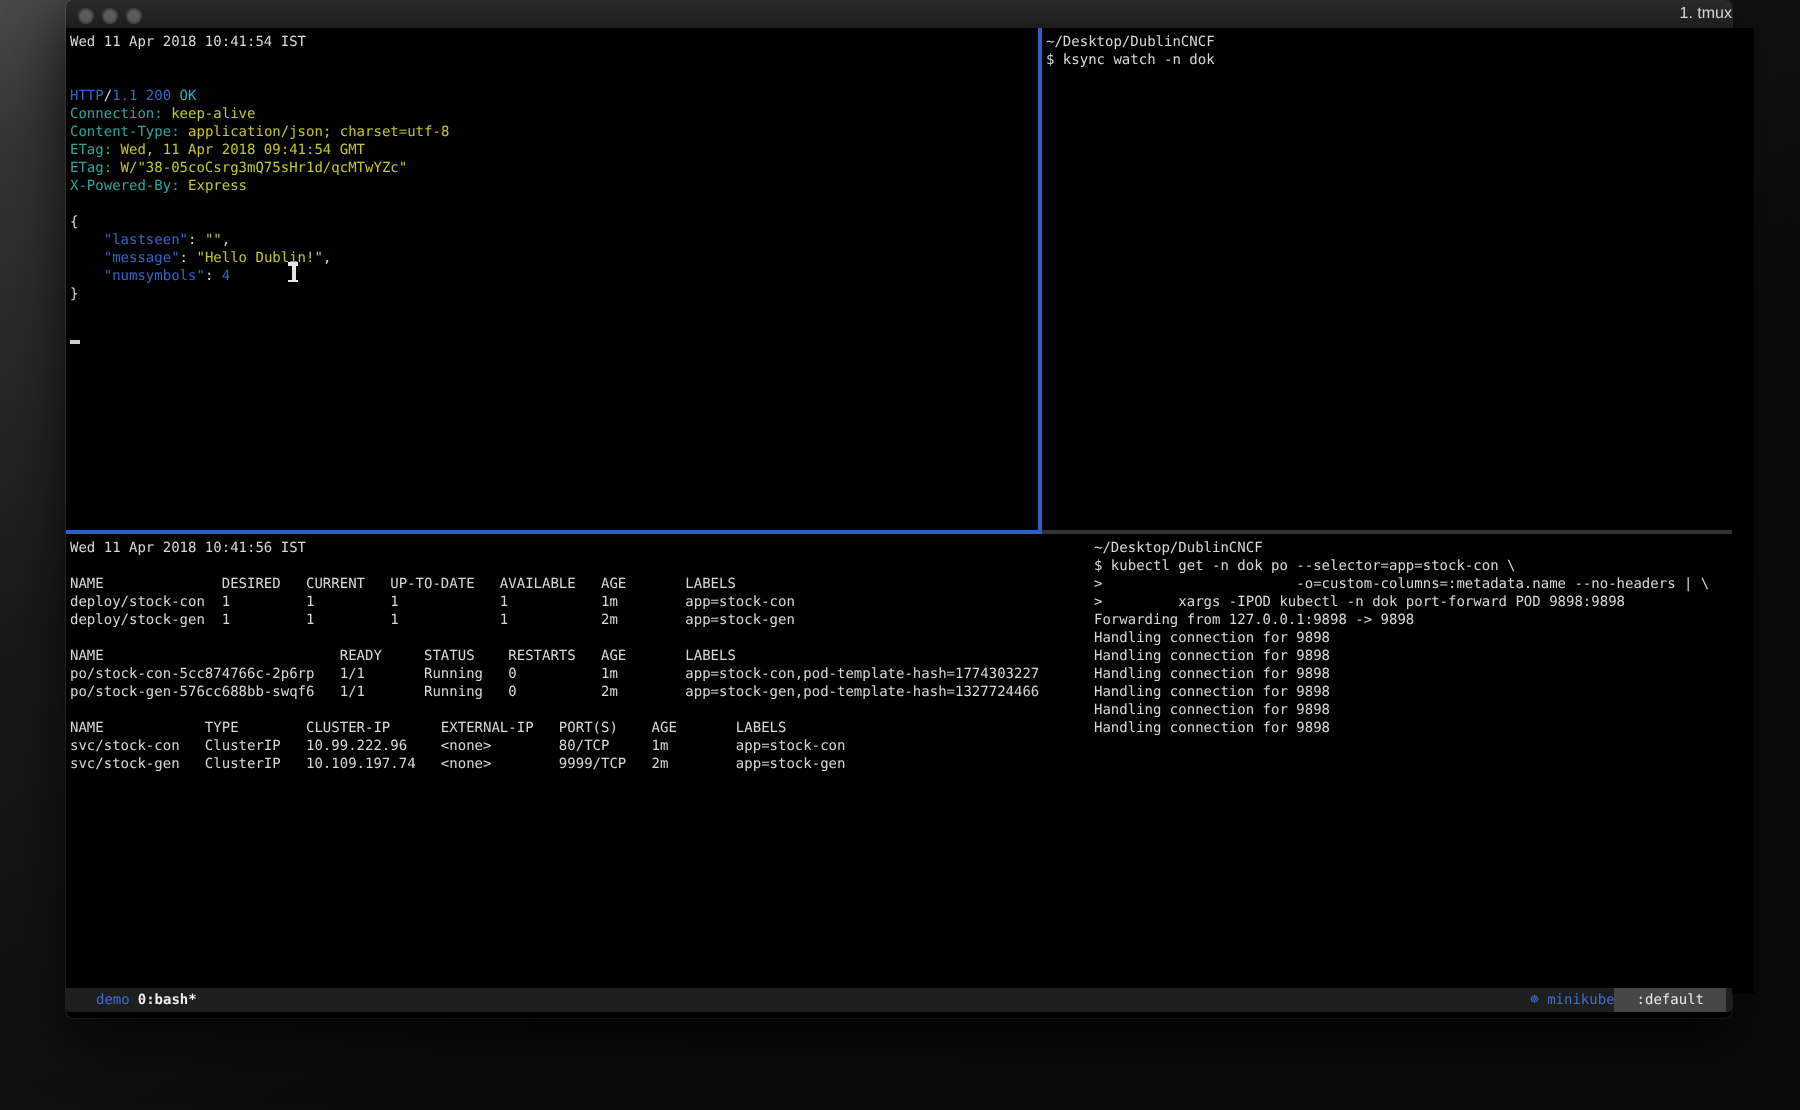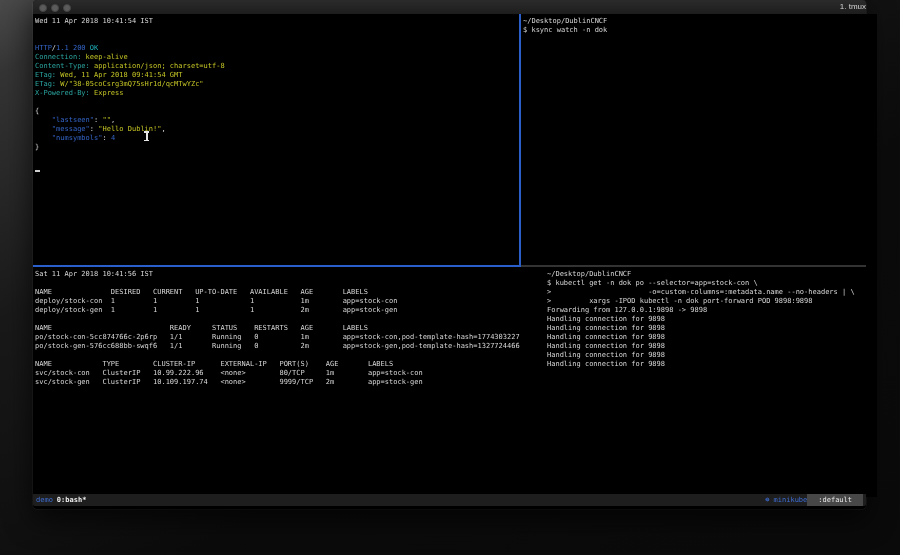--- a/index.html
+++ b/index.html
@@ -37,21 +37,21 @@
   .c-white{color:#d8d8d8;}
   .c-blue{color:#3465c8;}
   .c-cyan{color:#1fb3bd;}
   .c-teal{color:#2aa5a0;}
   .c-yellow{color:#c6c626;}
   .statusbar{
     position:absolute;left:0;top:494px;width:833px;height:12px;background:#1e1e1e;
     font-size:7px;line-height:12px;display:flex;justify-content:space-between;
     padding:0 3px;box-sizing:border-box;border-radius:0 0 2px 2px;
   }
-  .sb-left,.sb-right{display:flex;align-items:center;white-space:pre;}
+  .sb-left,.sb-right{display:flex;align-items:center;white-space:pre;margin-left:12px;}
   .sb-session{color:#3e6fd8;margin-right:4px;}
   .sb-window{color:#efefef;font-weight:bold;}
   .sb-kube{color:#3e6fd8;}
   .sb-ns{color:#eaeaea;background:#474747;padding:0 11px;}
   .term-cursor{position:absolute;left:2px;top:170px;width:5px;height:2px;background:#cfcfcf;}
   .ibeam{position:absolute;left:113px;top:131px;width:1.5px;height:10px;background:#e6e6e6;box-shadow:0 0 1px #000;}
   .ibeam:before,.ibeam:after{content:"";position:absolute;left:-1.75px;width:5px;height:1.5px;background:#e6e6e6;}
   .ibeam:before{top:0;}
   .ibeam:after{bottom:0;}
 </style>
@@ -91,21 +91,21 @@
     <div class="tline">~/Desktop/DublinCNCF</div>
     <div class="tline">$ ksync watch -n dok</div>
   </div>
 
   <div class="vdiv-top"></div>
   <div class="hdiv-active"></div>
   <div class="hdiv-inactive"></div>
   <div class="vdiv-bottom"></div>
 
   <div class="pane pane-bl">
-    <div class="tline">Sat 11 Apr 2018 10:41:56 IST</div>
+    <div class="tline">Wed 11 Apr 2018 10:41:56 IST</div>
     <div class="tline"></div>
     <div class="tline">NAME              DESIRED   CURRENT   UP-TO-DATE   AVAILABLE   AGE       LABELS</div>
     <div class="tline">deploy/stock-con  1         1         1            1           1m        app=stock-con</div>
     <div class="tline">deploy/stock-gen  1         1         1            1           2m        app=stock-gen</div>
     <div class="tline"></div>
     <div class="tline">NAME                            READY     STATUS    RESTARTS   AGE       LABELS</div>
     <div class="tline">po/stock-con-5cc874766c-2p6rp   1/1       Running   0          1m        app=stock-con,pod-template-hash=1774303227</div>
     <div class="tline">po/stock-gen-576cc688bb-swqf6   1/1       Running   0          2m        app=stock-gen,pod-template-hash=1327724466</div>
     <div class="tline"></div>
     <div class="tline">NAME            TYPE        CLUSTER-IP      EXTERNAL-IP   PORT(S)    AGE       LABELS</div>

